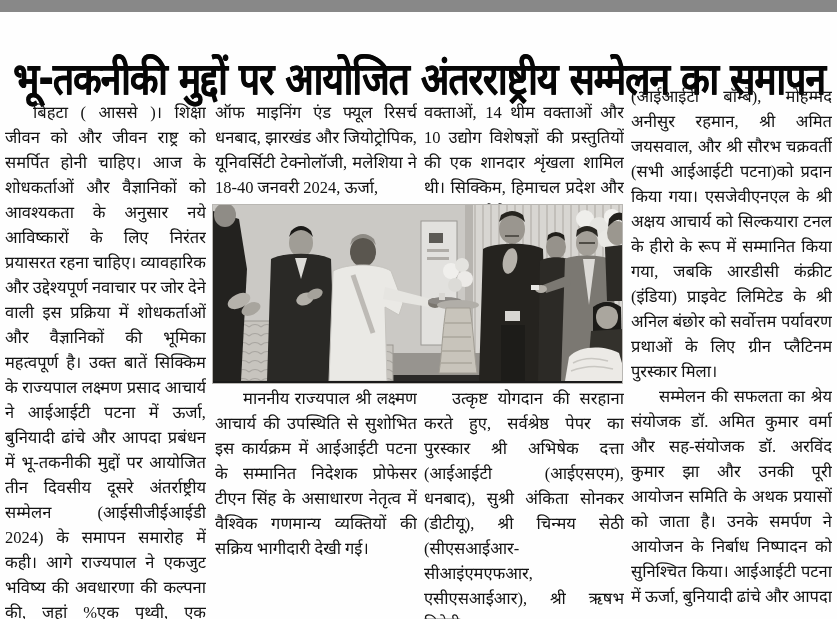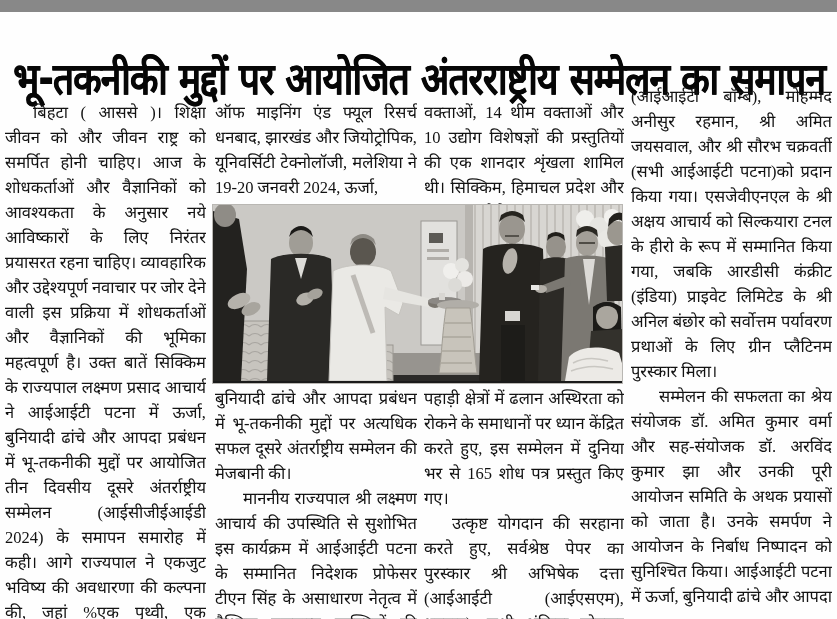--- a/index.html
+++ b/index.html
@@ -43,21 +43,21 @@
 <div class="page">
 
   <h1 class="headline">भू-तकनीकी मुद्दों पर आयोजित अंतरराष्ट्रीय सम्मेलन का समापन</h1>
 
   <div class="col c1">
     <p class="indent"><b class="lead">बिहटा ( आससे )।</b><span> शिक्षा जीवन को और जीवन राष्ट्र को समर्पित होनी चाहिए। आज के शोधकर्ताओं और वैज्ञानिकों को आवश्यकता के अनुसार नये आविष्कारों के लिए निरंतर प्रयासरत रहना चाहिए। व्यावहारिक और उद्देश्यपूर्ण नवाचार पर जोर देने वाली इस प्रक्रिया में शोधकर्ताओं और वैज्ञानिकों की भूमिका महत्वपूर्ण है। उक्त बातें सिक्किम के राज्यपाल लक्ष्मण प्रसाद आचार्य ने आईआईटी पटना में ऊर्जा, बुनियादी ढांचे और आपदा प्रबंधन में भू-तकनीकी मुद्दों पर आयोजित तीन दिवसीय दूसरे अंतर्राष्ट्रीय सम्मेलन (आईसीजीईआईडी 2024) के समापन समारोह में कही। आगे राज्यपाल ने एकजुट भविष्य की अवधारणा की कल्पना की, जहां %एक पृथ्वी, एक भविष्य, एक परिवार मिलकर बेहतर कल का निर्माण करेगा और भारत 2047 तक दुनिया का नेतृत्व करेगा।</span></p>
 
   </div>
 
   <div class="col c2t">
-    <p>ऑफ माइनिंग एंड फ्यूल रिसर्च धनबाद, झारखंड और जियोट्रोपिक, यूनिवर्सिटी टेक्नोलॉजी, मलेशिया ने 19-20 जनवरी 2024, ऊर्जा,</p>
+    <p>ऑफ माइनिंग एंड फ्यूल रिसर्च धनबाद, झारखंड और जियोट्रोपिक, यूनिवर्सिटी टेक्नोलॉजी, मलेशिया ने 18-40 जनवरी 2024, ऊर्जा,</p>
   </div>
 
   <div class="col c3t">
     <p>वक्ताओं, 14 थीम वक्ताओं और 10 उद्योग विशेषज्ञों की प्रस्तुतियों की एक शानदार शृंखला शामिल थी। सिक्किम, हिमाचल प्रदेश और उत्तराखंड जैसे</p>
   </div>
 
   <div class="photo">
     <svg width="409" height="176" viewBox="0 0 409 176">
       <defs>
         <pattern id="ribs" width="8" height="10" patternUnits="userSpaceOnUse">
@@ -171,27 +171,25 @@
         <ellipse cx="394" cy="112" rx="11" ry="12" fill="#aaa69e"></ellipse>
         <path d="M383,106 Q394,96 405,106 L404,100 Q394,94 384,100 z" fill="#1c1b18"></path>
         <path d="M378,126 L409,124 L409,176 L374,176 z" fill="#33312c"></path>
         <path d="M352,176 L356,152 C366,140 392,140 406,148 L409,158 L409,176 z" fill="#eceae6"></path>
         <path d="M360,158 Q375,150 395,156 M358,166 Q378,158 400,164" stroke="#c9c7c2" stroke-width="1.5" fill="none"></path>
       </g>
     </svg>
   </div>
 
   <div class="col c2b">
-    <p>बुनियादी ढांचे और आपदा प्रबंधन में भू-तकनीकी मुद्दों पर अत्यधिक सफल दूसरे अंतर्राष्ट्रीय सम्मेलन की मेजबानी की।</p>
     <p class="indent">माननीय राज्यपाल श्री लक्ष्मण आचार्य की उपस्थिति से सुशोभित इस कार्यक्रम में आईआईटी पटना के सम्मानित निदेशक प्रोफेसर टीएन सिंह के असाधारण नेतृत्व में वैश्विक गणमान्य व्यक्तियों की सक्रिय भागीदारी देखी गई।</p>
 
   </div>
 
   <div class="col c3b">
-    <p>पहाड़ी क्षेत्रों में ढलान अस्थिरता को रोकने के समाधानों पर ध्यान केंद्रित करते हुए, इस सम्मेलन में दुनिया भर से 165 शोध पत्र प्रस्तुत किए गए।</p>
     <p class="indent">उत्कृष्ट योगदान की सरहाना करते हुए, सर्वश्रेष्ठ पेपर का पुरस्कार श्री अभिषेक दत्ता (आईआईटी (आईएसएम), धनबाद), सुश्री अंकिता सोनकर (डीटीयू), श्री चिन्मय सेठी (सीएसआईआर- सीआइंएमएफआर, एसीएसआईआर), श्री ऋषभ द्विवेदी</p>
   </div>
 
   <div class="col c4">
     <p>(आईआईटी बॉम्बे), मोहम्मद अनीसुर रहमान, श्री अमित जयसवाल, और श्री सौरभ चक्रवर्ती (सभी आईआईटी पटना)को प्रदान किया गया। एसजेवीएनएल के श्री अक्षय आचार्य को सिल्कयारा टनल के हीरो के रूप में सम्मानित किया गया, जबकि आरडीसी कंक्रीट (इंडिया) प्राइवेट लिमिटेड के श्री अनिल बंछोर को सर्वोत्तम पर्यावरण प्रथाओं के लिए ग्रीन प्लैटिनम पुरस्कार मिला।</p>
     <p class="indent">सम्मेलन की सफलता का श्रेय संयोजक डॉ. अमित कुमार वर्मा और सह-संयोजक डॉ. अरविंद कुमार झा और उनकी पूरी आयोजन समिति के अथक प्रयासों को जाता है। उनके समर्पण ने आयोजन के निर्बाध निष्पादन को सुनिश्चित किया। आईआईटी पटना में ऊर्जा, बुनियादी ढांचे और आपदा प्रबंधन में भू-तकनीकी मुद्दों पर दूसरे अंतर्राष्ट्रीय सम्मेलन ने निस्संदेह क्षेत्र में ज्ञान की उन्नति में महत्वपूर्ण योगदान दिया है और भविष्य के प्रयासों के लिए सकारात्मक दिशा तय की है।</p>
   </div>
 
   <div class="cutoff">
     <svg width="146" height="12" viewBox="0 0 146 12">

